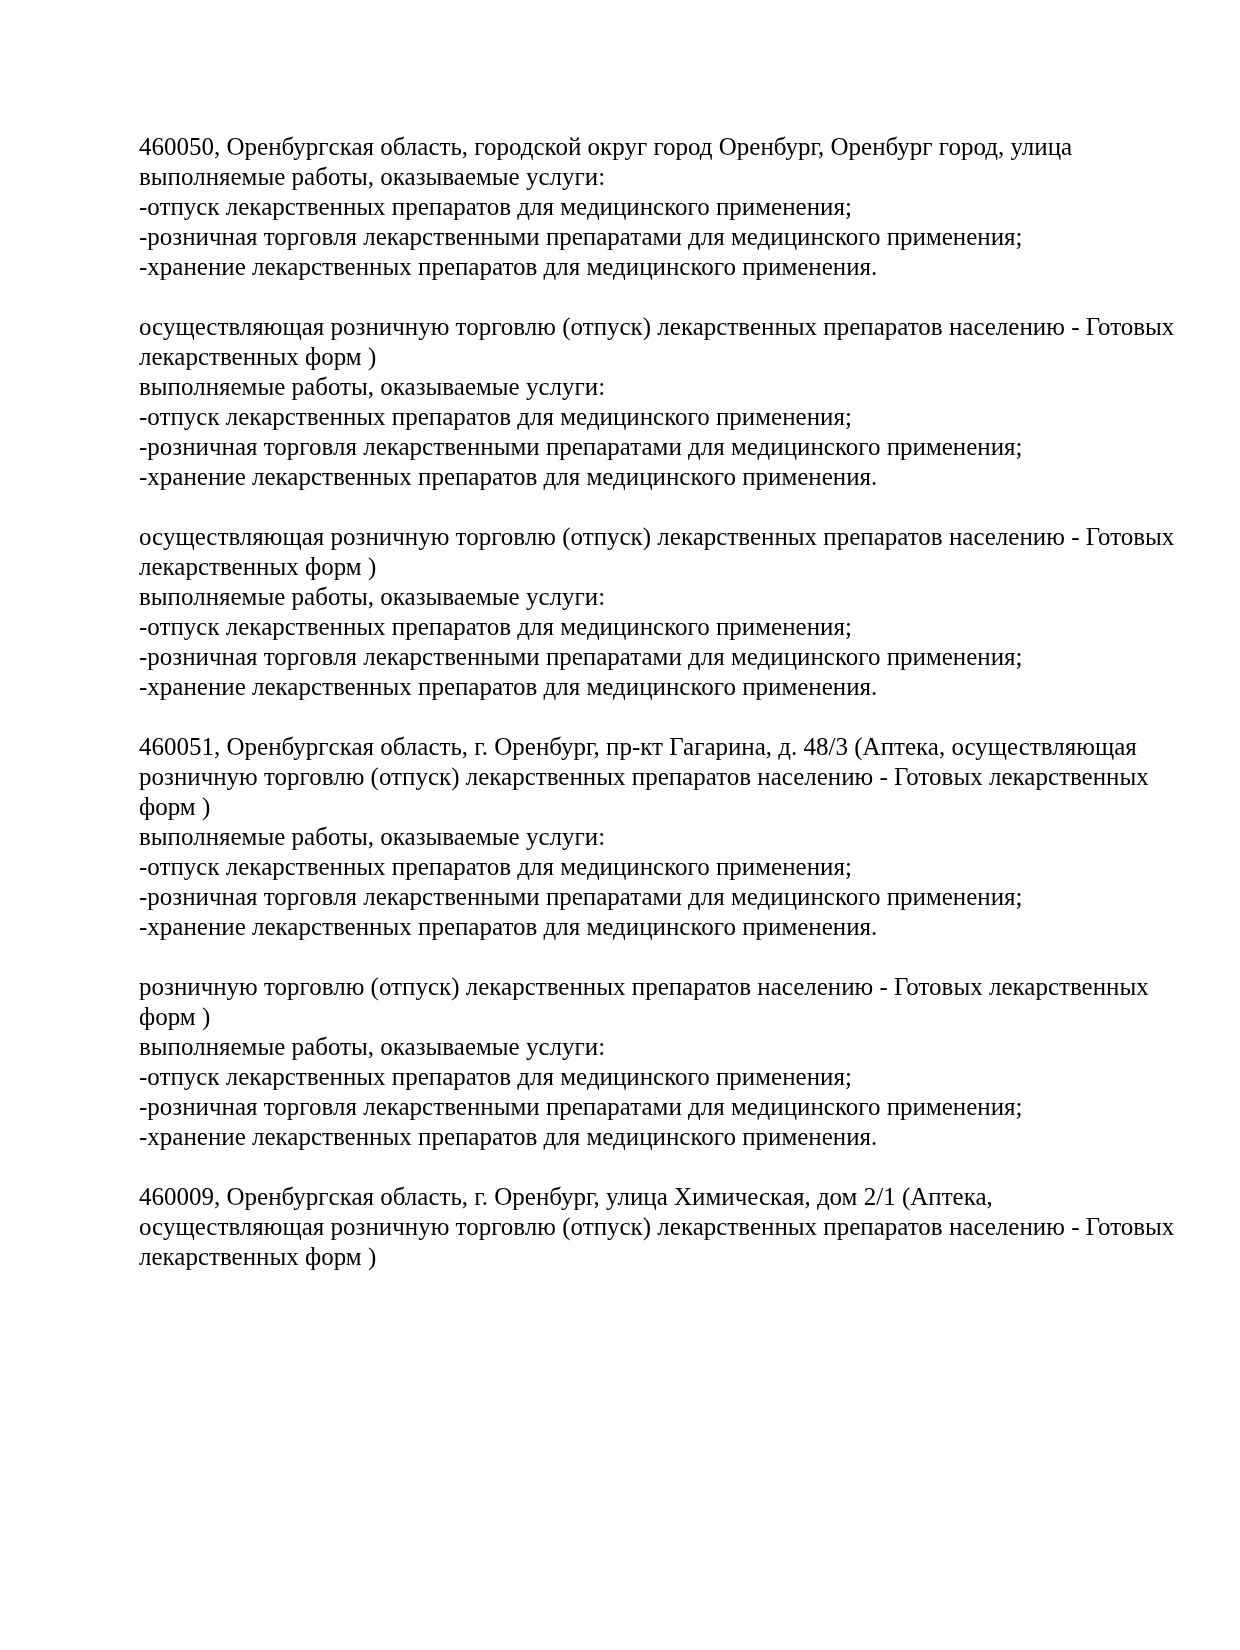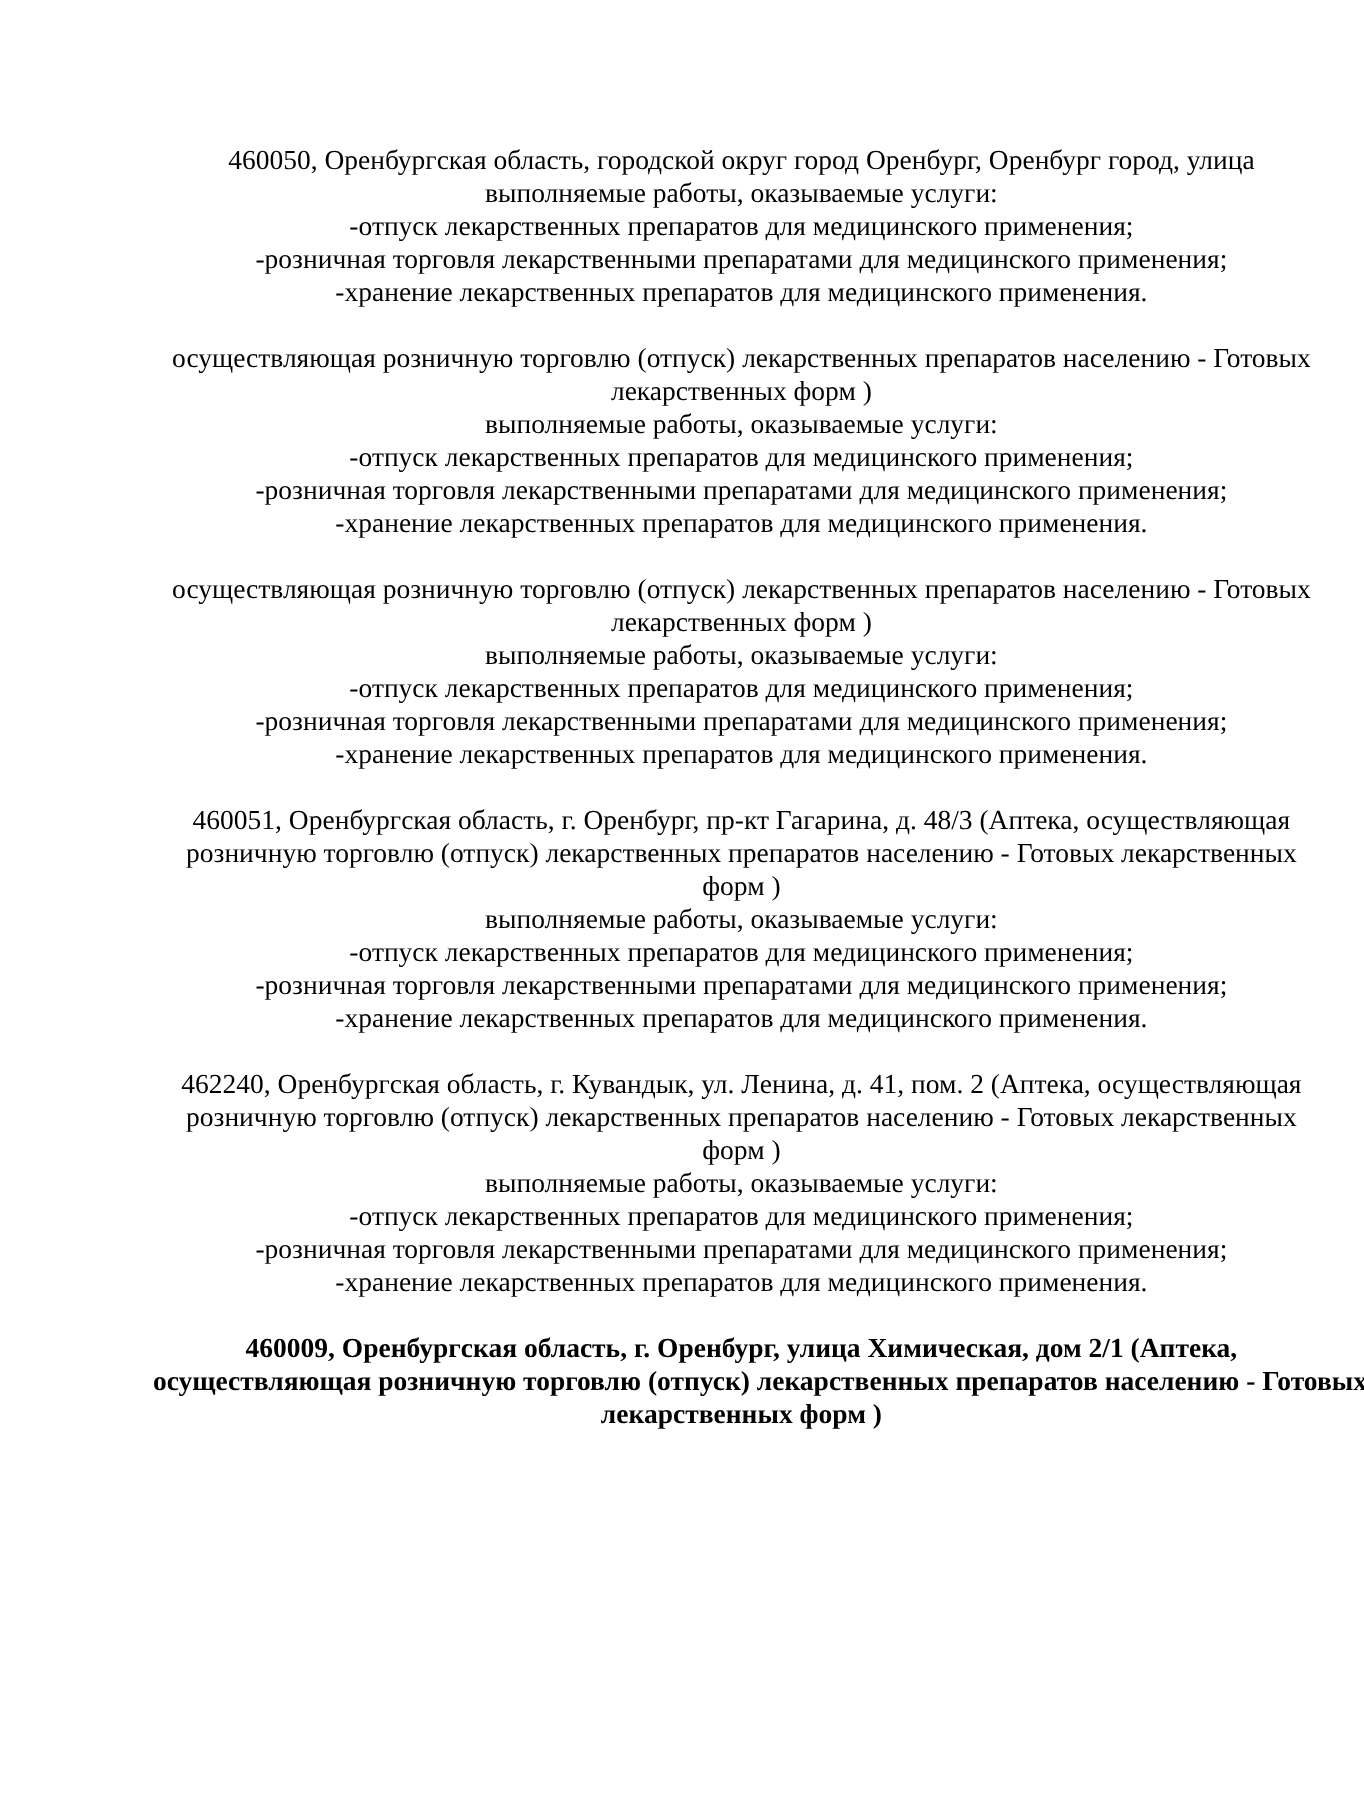--- a/index.html
+++ b/index.html
@@ -22,26 +22,24 @@
     position: absolute;
     left: 139px;
     top: 132px;
     width: 1070px;
   }
   .entry {
     margin: 0 0 30px 0;
   }
   .entry:last-child {
     margin-bottom: 0;
-    font-weight: bold;
   }
   .line {
     white-space: nowrap;
     height: 30px;
-    text-align: center;
   }
 </style>
 </head>
 <body>
 
 <div class="page">
   <div class="content">
       <div class="entry">
         <div class="line">460050, Оренбургская область, городской округ город Оренбург, Оренбург город, улица</div>
         <div class="line">выполняемые работы, оказываемые услуги:</div>
@@ -68,21 +66,20 @@
       <div class="entry">
         <div class="line">460051, Оренбургская область, г. Оренбург, пр-кт Гагарина, д. 48/3 (Аптека, осуществляющая</div>
         <div class="line">розничную торговлю (отпуск) лекарственных препаратов населению - Готовых лекарственных</div>
         <div class="line">форм )</div>
         <div class="line">выполняемые работы, оказываемые услуги:</div>
         <div class="line">-отпуск лекарственных препаратов для медицинского применения;</div>
         <div class="line">-розничная торговля лекарственными препаратами для медицинского применения;</div>
         <div class="line">-хранение лекарственных препаратов для медицинского применения.</div>
       </div>
       <div class="entry">
-        <div class="line">462240, Оренбургская область, г. Кувандык, ул. Ленина, д. 41, пом. 2 (Аптека, осуществляющая</div>
         <div class="line">розничную торговлю (отпуск) лекарственных препаратов населению - Готовых лекарственных</div>
         <div class="line">форм )</div>
         <div class="line">выполняемые работы, оказываемые услуги:</div>
         <div class="line">-отпуск лекарственных препаратов для медицинского применения;</div>
         <div class="line">-розничная торговля лекарственными препаратами для медицинского применения;</div>
         <div class="line">-хранение лекарственных препаратов для медицинского применения.</div>
       </div>
       <div class="entry">
         <div class="line">460009, Оренбургская область, г. Оренбург, улица Химическая, дом 2/1 (Аптека,</div>
         <div class="line">осуществляющая розничную торговлю (отпуск) лекарственных препаратов населению - Готовых</div>

